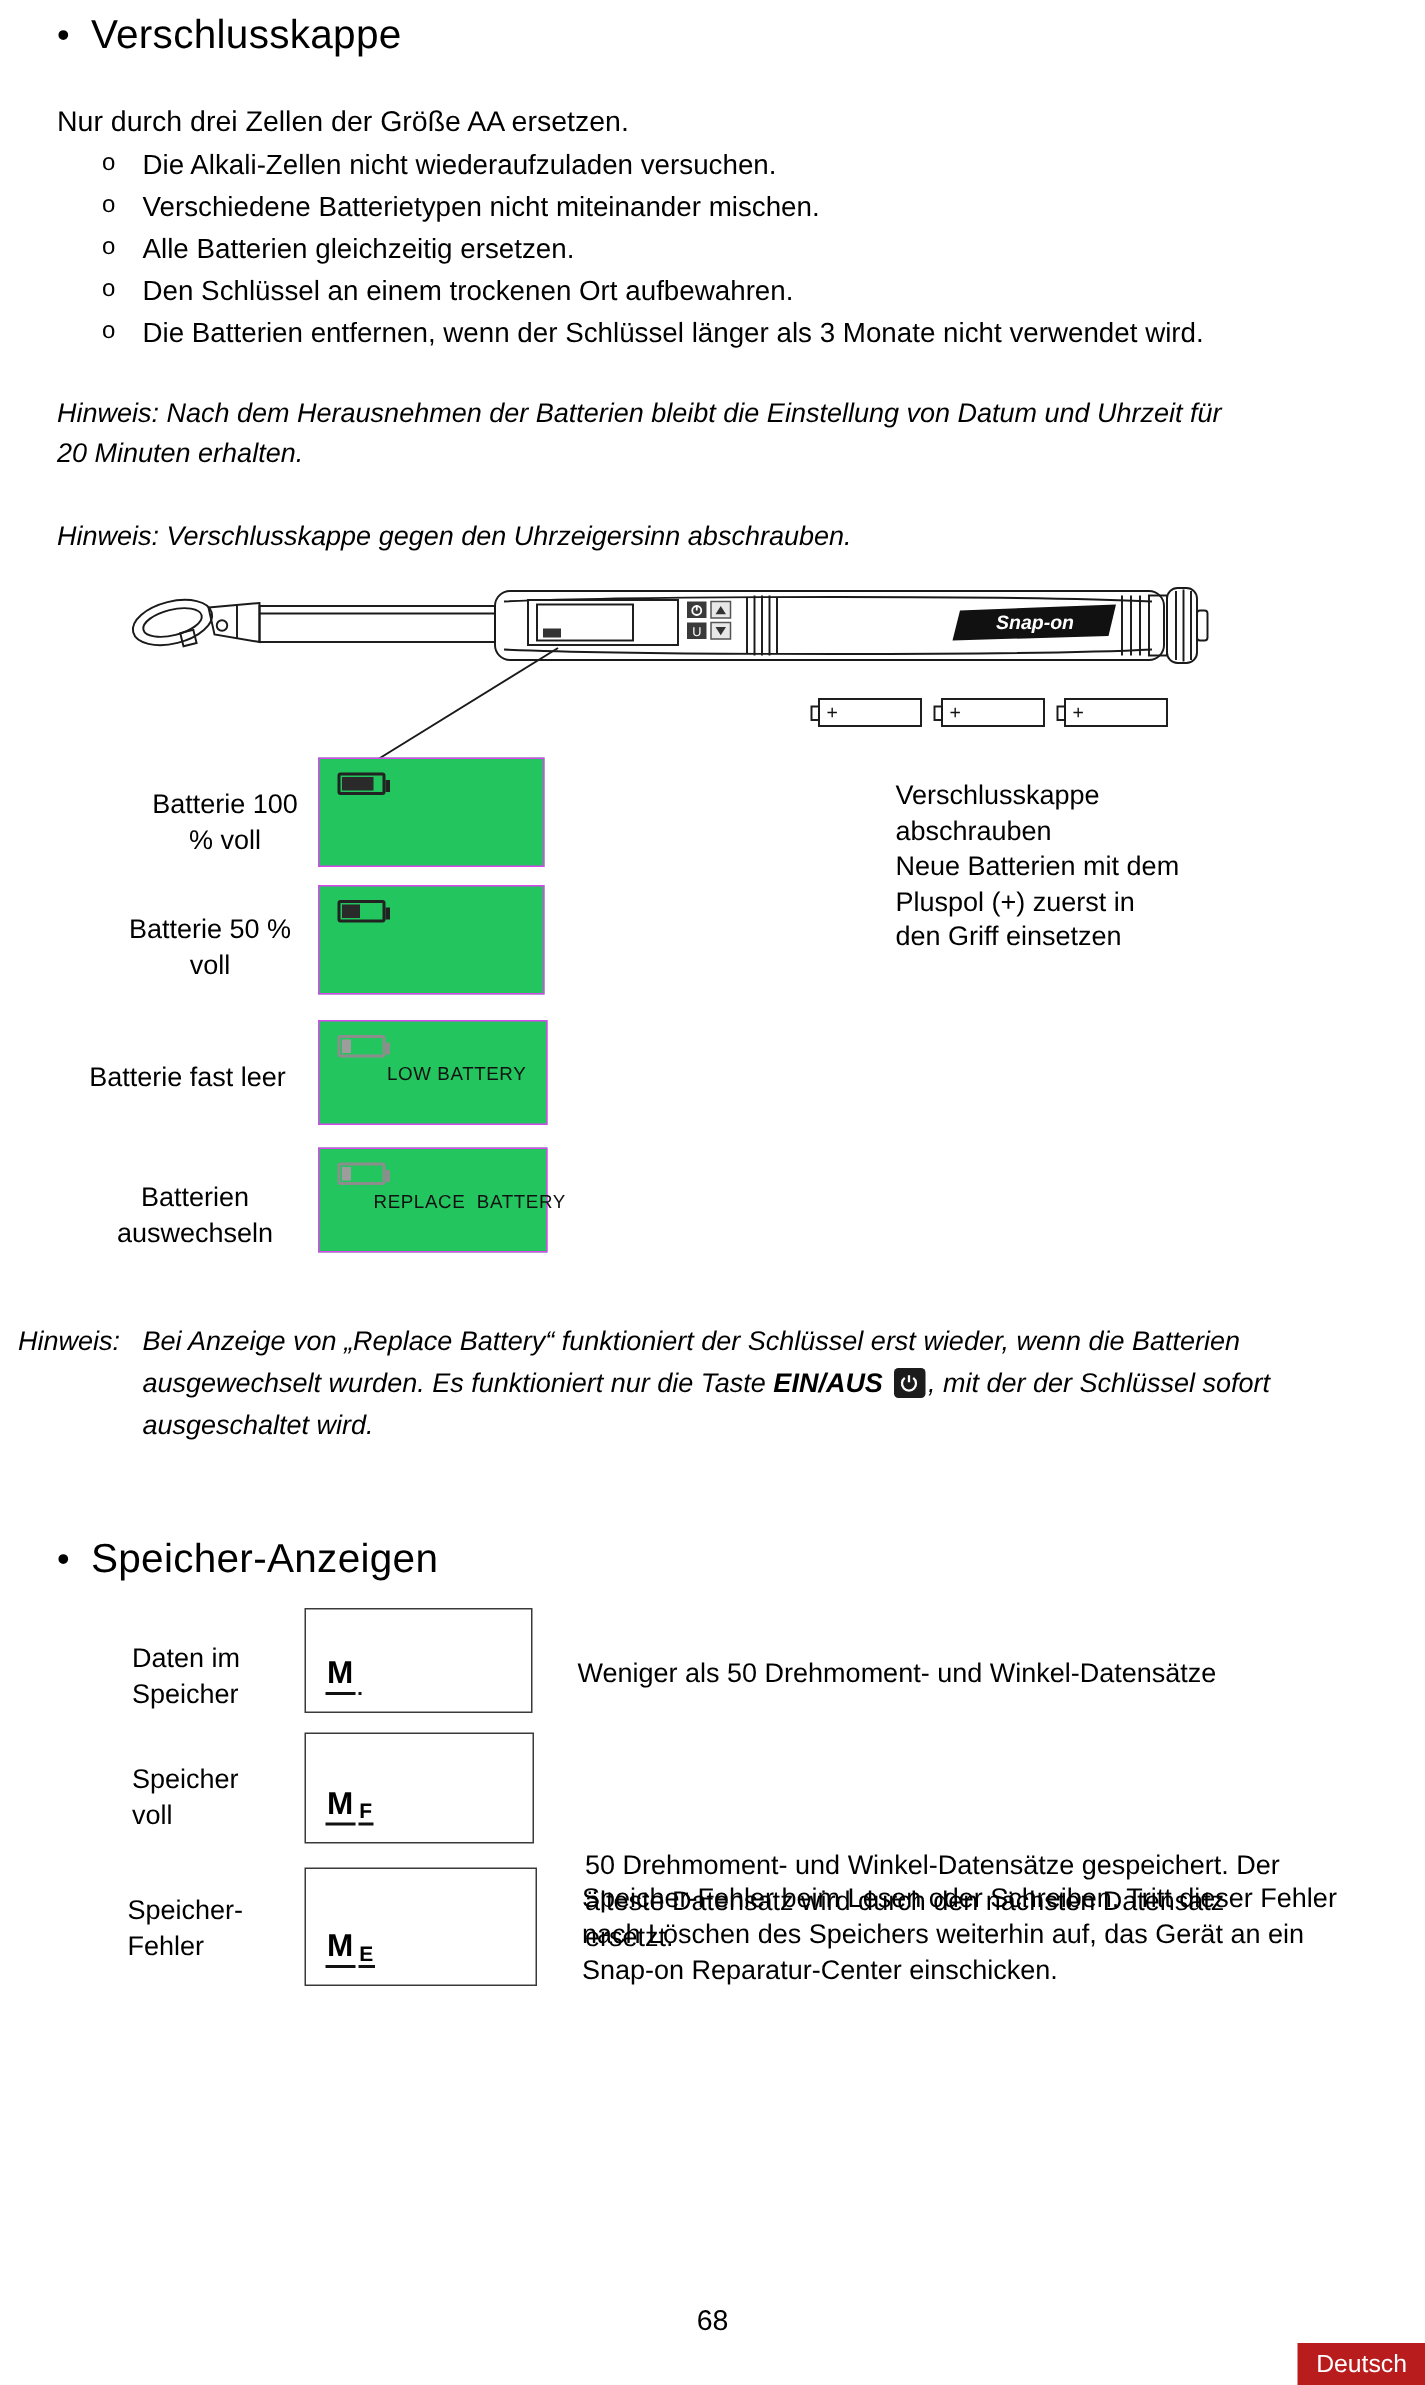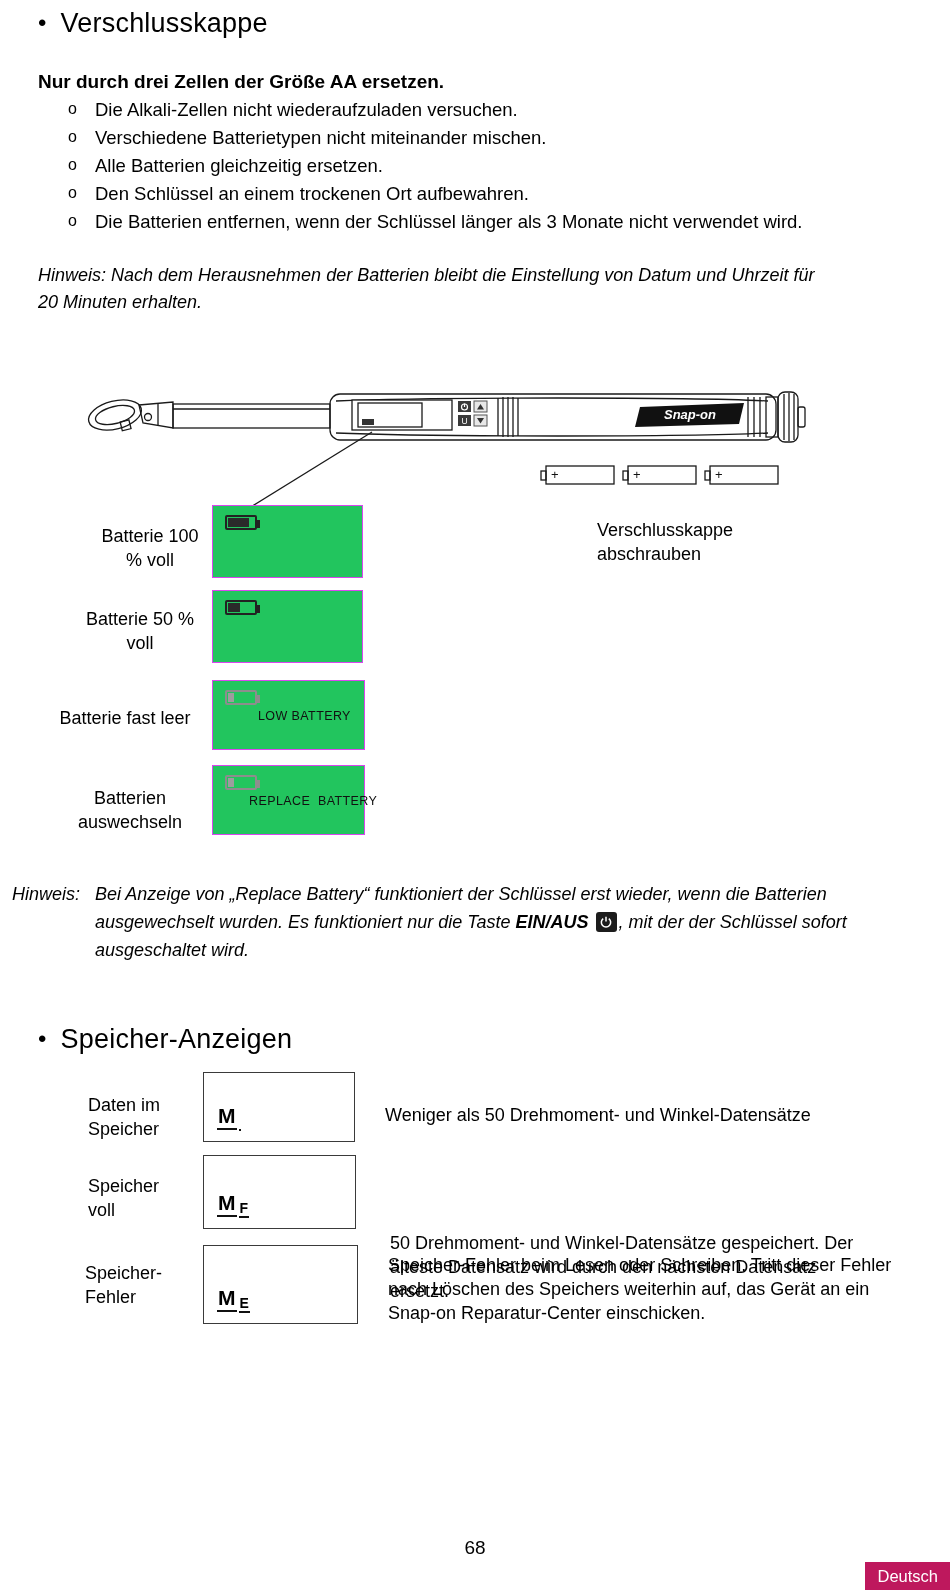--- a/index.html
+++ b/index.html
@@ -5,21 +5,21 @@
   * { box-sizing: border-box; margin: 0; padding: 0; }
   html,body { background:#ffffff; }
   body { font-family:"Liberation Sans", sans-serif; color:#000; }
   .page { position:relative; width:950px; height:1590px; background:#fff; overflow:hidden; }
   .abs { position:absolute; }
 
   
   .sec-title { font-size:27px; letter-spacing:0.2px; display:flex; align-items:baseline; }
   .sec-title .bullet { font-size:24px; margin-right:14px; position:relative; top:-1px; }
 
-  .intro { font-size:19px; font-weight:bold; }
+  .intro { font-size:19px; font-weight:normal; }
 
   .o-item { position:absolute; left:68px; display:flex; }
   .o-item .mk { width:27px; font-size:16px; position:relative; top:1px; }
   .o-item .tx { font-size:18.5px; }
 
   .note { font-style:italic; font-size:18px; line-height:27px; }
 
   
   .disp-box { position:absolute; border:1px solid #d946ef; background:#22c55e; }
   .batt-icon { position:absolute; left:12px; top:9px; width:32px; height:15px; border:2px solid #222; border-radius:2px; padding:1px; display:flex; }
@@ -44,21 +44,21 @@
   
   .mem-label { position:absolute; font-size:18px; line-height:24px; }
   .mem-desc { position:absolute; font-size:18px; line-height:24px; }
   .mem-box { position:absolute; border:1px solid #3a3a3a; background:#fff; }
   .msym { position:absolute; left:13px; bottom:13px; }
   .msym .m-main { font-size:21px; font-weight:bold; border-bottom:2.5px solid #111; padding:0 1px 1px 1px; }
   .msym .m-sub { font-size:14px; font-weight:bold; border-bottom:2px solid #111; margin-left:2px; position:relative; top:3px; padding:0 1px; }
 
   
   .page-num { position:absolute; left:0; right:0; top:1537px; text-align:center; font-size:19px; }
-  .lang-badge { position:absolute; right:0; top:1562px; height:28px; line-height:28px; padding:0 12px; background:#be185d; color:#fff; font-size:16.5px; }
+  .lang-badge { position:absolute; right:0; top:1562px; height:28px; line-height:28px; padding:0 12px; background:#b91c1c; color:#fff; font-size:16.5px; }
 </style>
 </head>
 <body>
 
 <div class="page">
 
   <div class="abs sec-title" style="left:38px; top:8px;">
     <span class="bullet">•</span>
     <span>Verschlusskappe</span>
   </div>
@@ -80,20 +80,21 @@
   <div class="o-item" style="top:183px;">
     <span class="mk">o</span>
     <span class="tx">Den Schlüssel an einem trockenen Ort aufbewahren.</span>
   </div>
   <div class="o-item" style="top:211px;">
     <span class="mk">o</span>
     <span class="tx">Die Batterien entfernen, wenn der Schlüssel länger als 3 Monate nicht verwendet wird.</span>
   </div>
 
   <div class="abs note" style="left:38px; top:262px; width:785px;">Hinweis: Nach dem Herausnehmen der Batterien bleibt die Einstellung von Datum und Uhrzeit für 20 Minuten erhalten.</div>
+  <div class="abs note" style="left:38px; top:344px; width:800px;">Hinweis: Verschlusskappe gegen den Uhrzeigersinn abschrauben.</div>
 
   <svg class="abs" style="left:0; top:388px;" width="950" height="122" viewBox="0 0 950 122">
     <g stroke="#1a1a1a" stroke-width="1.3" fill="none">
       <g>
         <g transform="rotate(-14 115 27)">
           <ellipse cx="115" cy="27" rx="27" ry="14"></ellipse>
           <ellipse cx="115" cy="27" rx="20" ry="8.5"></ellipse>
         </g>
         <rect x="121" y="33" width="9" height="9" transform="rotate(-14 125 37)"></rect>
         <circle cx="148" cy="29" r="3.5"></circle>
@@ -177,20 +178,21 @@
   <div class="fig-label" style="left:78px; top:607px; width:124px;">Batterie 50 % voll</div>
   <div class="disp-box" style="left:212px; top:590px; width:151px; height:73px;">
     <div class="batt-icon">
         <div class="fill" style="width:45%"></div>
         <div class="term"></div>
       </div>
   </div>
 
   <div class="cap-text" style="left:597px; top:519px; width:192px;">
     <p>Verschlusskappe abschrauben</p>
+    <p>Neue Batterien mit dem Pluspol (+) zuerst in den Griff einsetzen</p>
   </div>
 
   <div class="fig-label" style="left:40px; top:706px; width:170px;">Batterie fast leer</div>
   <div class="disp-box" style="left:212px; top:680px; width:153px; height:70px;">
     <div class="batt-icon gray">
         <div class="fill" style="width:22%"></div>
         <div class="term"></div>
       </div>
     <div class="disp-text" style="left:45px; top:28px;">LOW BATTERY</div>
   </div>

